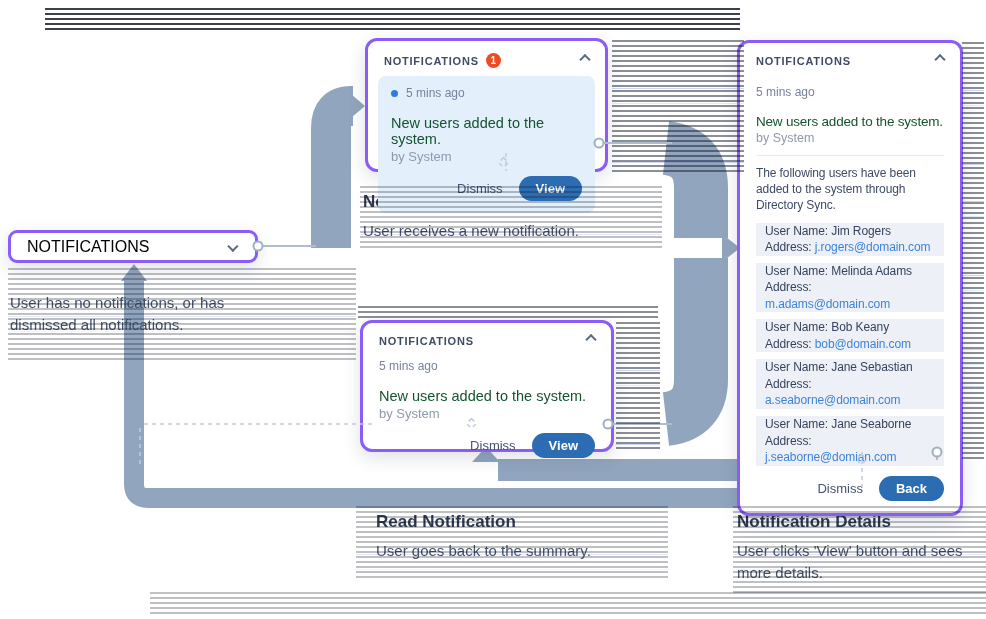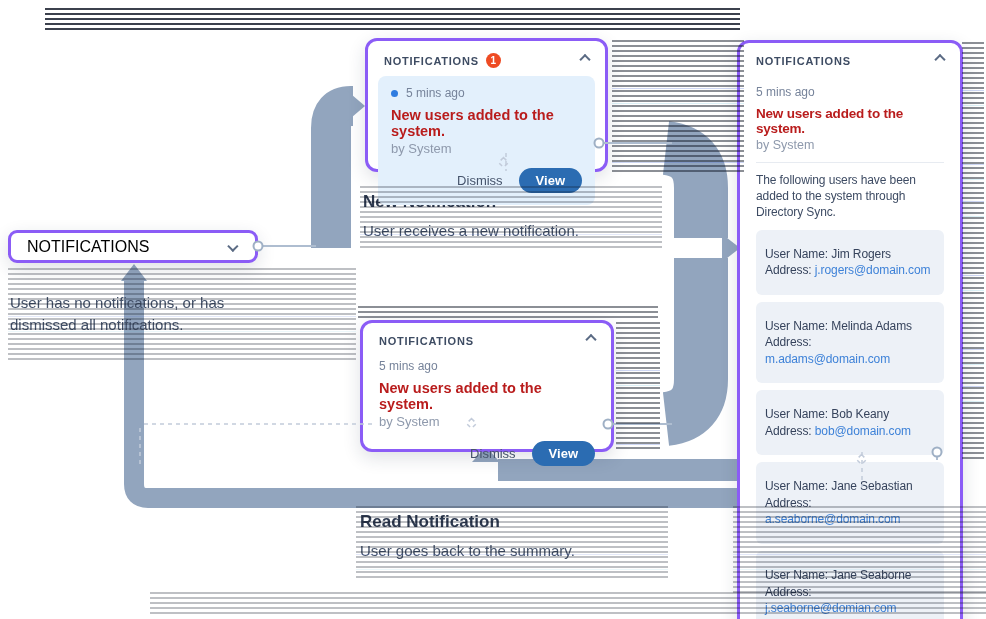--- a/index.html
+++ b/index.html
@@ -19,21 +19,21 @@
   .badge { width:15px; height:15px; border-radius:50%; background:#EE4B23; color:#fff;
            font-size:10px; font-weight:700; display:flex; align-items:center; justify-content:center;
            margin-left:7px; }
   .spacer { flex:1; }
   .chev { width:8px; height:8px; border-left:2px solid #5B6B84; border-bottom:2px solid #5B6B84; display:inline-block; }
   .chev.up   { transform:rotate(135deg) translate(-1px,1px); }
   .chev.down { transform:rotate(-45deg) translate(-1px,-2px); }
 
   .time-row { display:flex; align-items:center; font-size:12px; color:#76839A; }
   .unread-dot { width:7px; height:7px; border-radius:50%; background:#2F7CE0; margin-right:8px; }
-  .n-title { font-size:14.5px; font-weight:700; color:#b91c1c; margin-top:7px; }
+  .n-title { font-size:14.5px; font-weight:400; color:#14532d; margin-top:15px; }
   .n-by { font-size:13px; color:#8E99AC; margin-top:2px; }
   .btn-row { display:flex; align-items:center; justify-content:flex-end; margin-top:12px; }
   .dismiss { font-size:13px; font-weight:500; color:#45536B; margin-right:16px; cursor:pointer; }
   .pill { background:#2B6CB2; color:#fff; font-size:13px; font-weight:600; border:none;
           border-radius:15px; padding:5px 17px; cursor:pointer; font-family:inherit; }
 
   
   .bar-collapsed { left:8px; top:230px; width:250px; height:33px; border-radius:9px; display:flex;
                    align-items:center; padding:0 16px; }
   .card-new  { left:365px; top:38px; width:243px; height:134px; }
@@ -41,21 +41,21 @@
   .card-read { left:360px; top:320px; width:254px; height:132px; }
   .card-read .body { padding:4px 16px 14px; }
 
   .panel { left:737px; top:40px; width:226px; min-height:420px; }
   .panel .body { padding:0 16px 12px; }
   .panel .time-row { margin-top:10px; }
   .panel .n-title { font-size:13.5px; letter-spacing:-0.2px; }
   .panel .n-by { font-size:12.5px; }
   .divider { height:1px; background:#E7EBF1; margin:10px 0 9px; }
   .intro { font-size:12px; line-height:1.35; color:#3D4B63; letter-spacing:-0.1px; margin-bottom:9px; }
-  .user-row { background:#EDF1F7; border-radius:6px; padding:16px 9px; margin-bottom:7px;
+  .user-row { background:#EDF1F7; border-radius:0; padding:0 9px; margin-bottom:7px;
               font-size:12px; line-height:1.38; color:#36435C; letter-spacing:-0.1px; }
   .email { color:#3E82D8; text-decoration:none; cursor:pointer; }
   .panel .btn-row { margin-top:10px; }
 
   
   .step { position:absolute; z-index:1; }
   .step h3 { font-size:17px; font-weight:700; color:#2E3A50; }
   .step p  { font-size:15px; line-height:1.45; color:#44526A; margin-top:8px; }
 
   
@@ -89,21 +89,21 @@
     </g>
   </svg>
 
   <div class="step" style="left:10px; top:284px; width:262px;">
     <p>User has no notifications, or has dismissed all notifications.</p>
   </div>
   <div class="step" style="left:363px; top:192px; width:300px;">
     <h3>New Notification</h3>
     <p>User receives a new notification.</p>
   </div>
-  <div class="step" style="left:360px; top:512px; width:300px;">
+  <div class="step" style="left:376px; top:512px; width:300px;">
     <h3>Read Notification</h3>
     <p>User goes back to the summary.</p>
   </div>
   <div class="step" style="left:737px; top:512px; width:246px;">
     <h3>Notification Details</h3>
     <p>User clicks 'View' button and sees more details.</p>
   </div>
 
   <div class="card bar-collapsed">
     <span class="card-head hd" style="padding:0;">NOTIFICATIONS</span>

